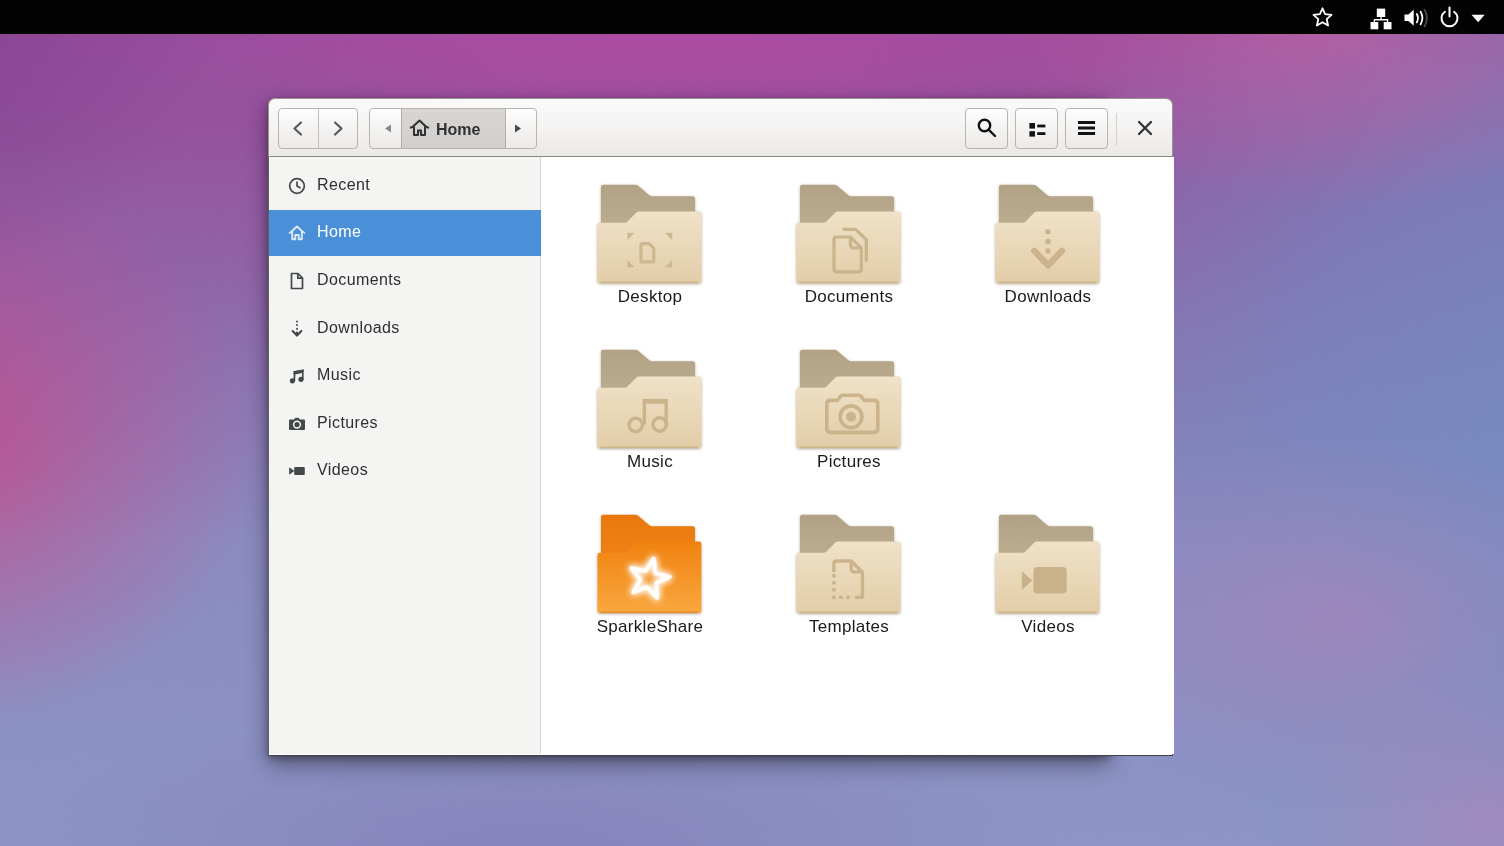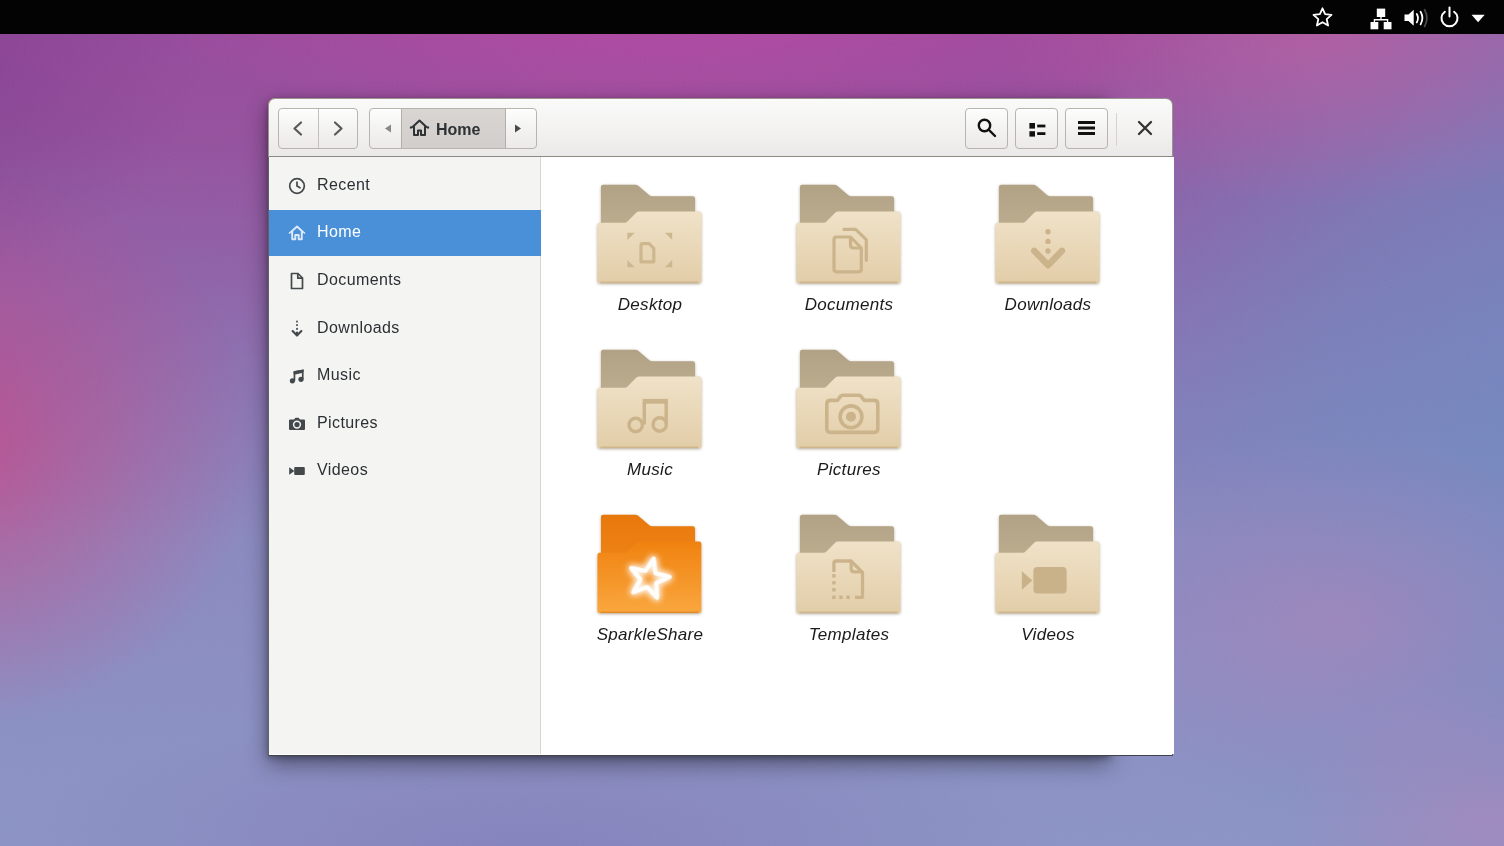--- a/index.html
+++ b/index.html
@@ -38,21 +38,21 @@
   box-shadow:inset 0 1px 0 rgba(255,255,255,0.8);
 }
 #body { position:absolute; left:0; top:59px; width:905px; height:599px; background:#fff; border-left:1px solid rgba(70,70,78,0.85); border-right:1px solid rgba(70,70,78,0.85); border-bottom:1px solid rgba(45,45,55,0.9); }
 #side { position:absolute; left:0; top:0; width:272px; height:597px; background:#f4f4f3; border-right:1px solid #d8d6d4; }
 .row { position:absolute; left:0; width:272px; height:48px; color:#2c3033; font-size:16px; letter-spacing:0.4px; }
 .row .ic { position:absolute; left:19px; top:13.5px; width:18px; height:18px; }
 .row .tx { position:absolute; left:48px; top:12.5px; }
 .row.sel { background:#4a90d9; color:#fff; }
 #files { position:absolute; left:273px; top:0; width:632px; height:597px; background:#fff; }
 .cell { position:absolute; width:200px; text-align:center; }
-.cell .lbl { display:block; margin-top:8px; font-size:17px; letter-spacing:0.3px; color:#1a1a1a;font-style:italic; }
+.cell .lbl { display:block; font-size:17px; letter-spacing:0.3px; color:#1a1a1a; }
 .cell svg { display:block; margin:0 auto; }
 .fsh { filter:drop-shadow(0 1.5px 1.5px rgba(100,75,35,0.45)); }
 </style>
 </head>
 <body>
 <div id="wall"></div>
 <svg id="noise">
     <filter id="nz">
       <feTurbulence type="fractalNoise" baseFrequency="0.9" numOctaves="2"></feTurbulence>
     </filter>

